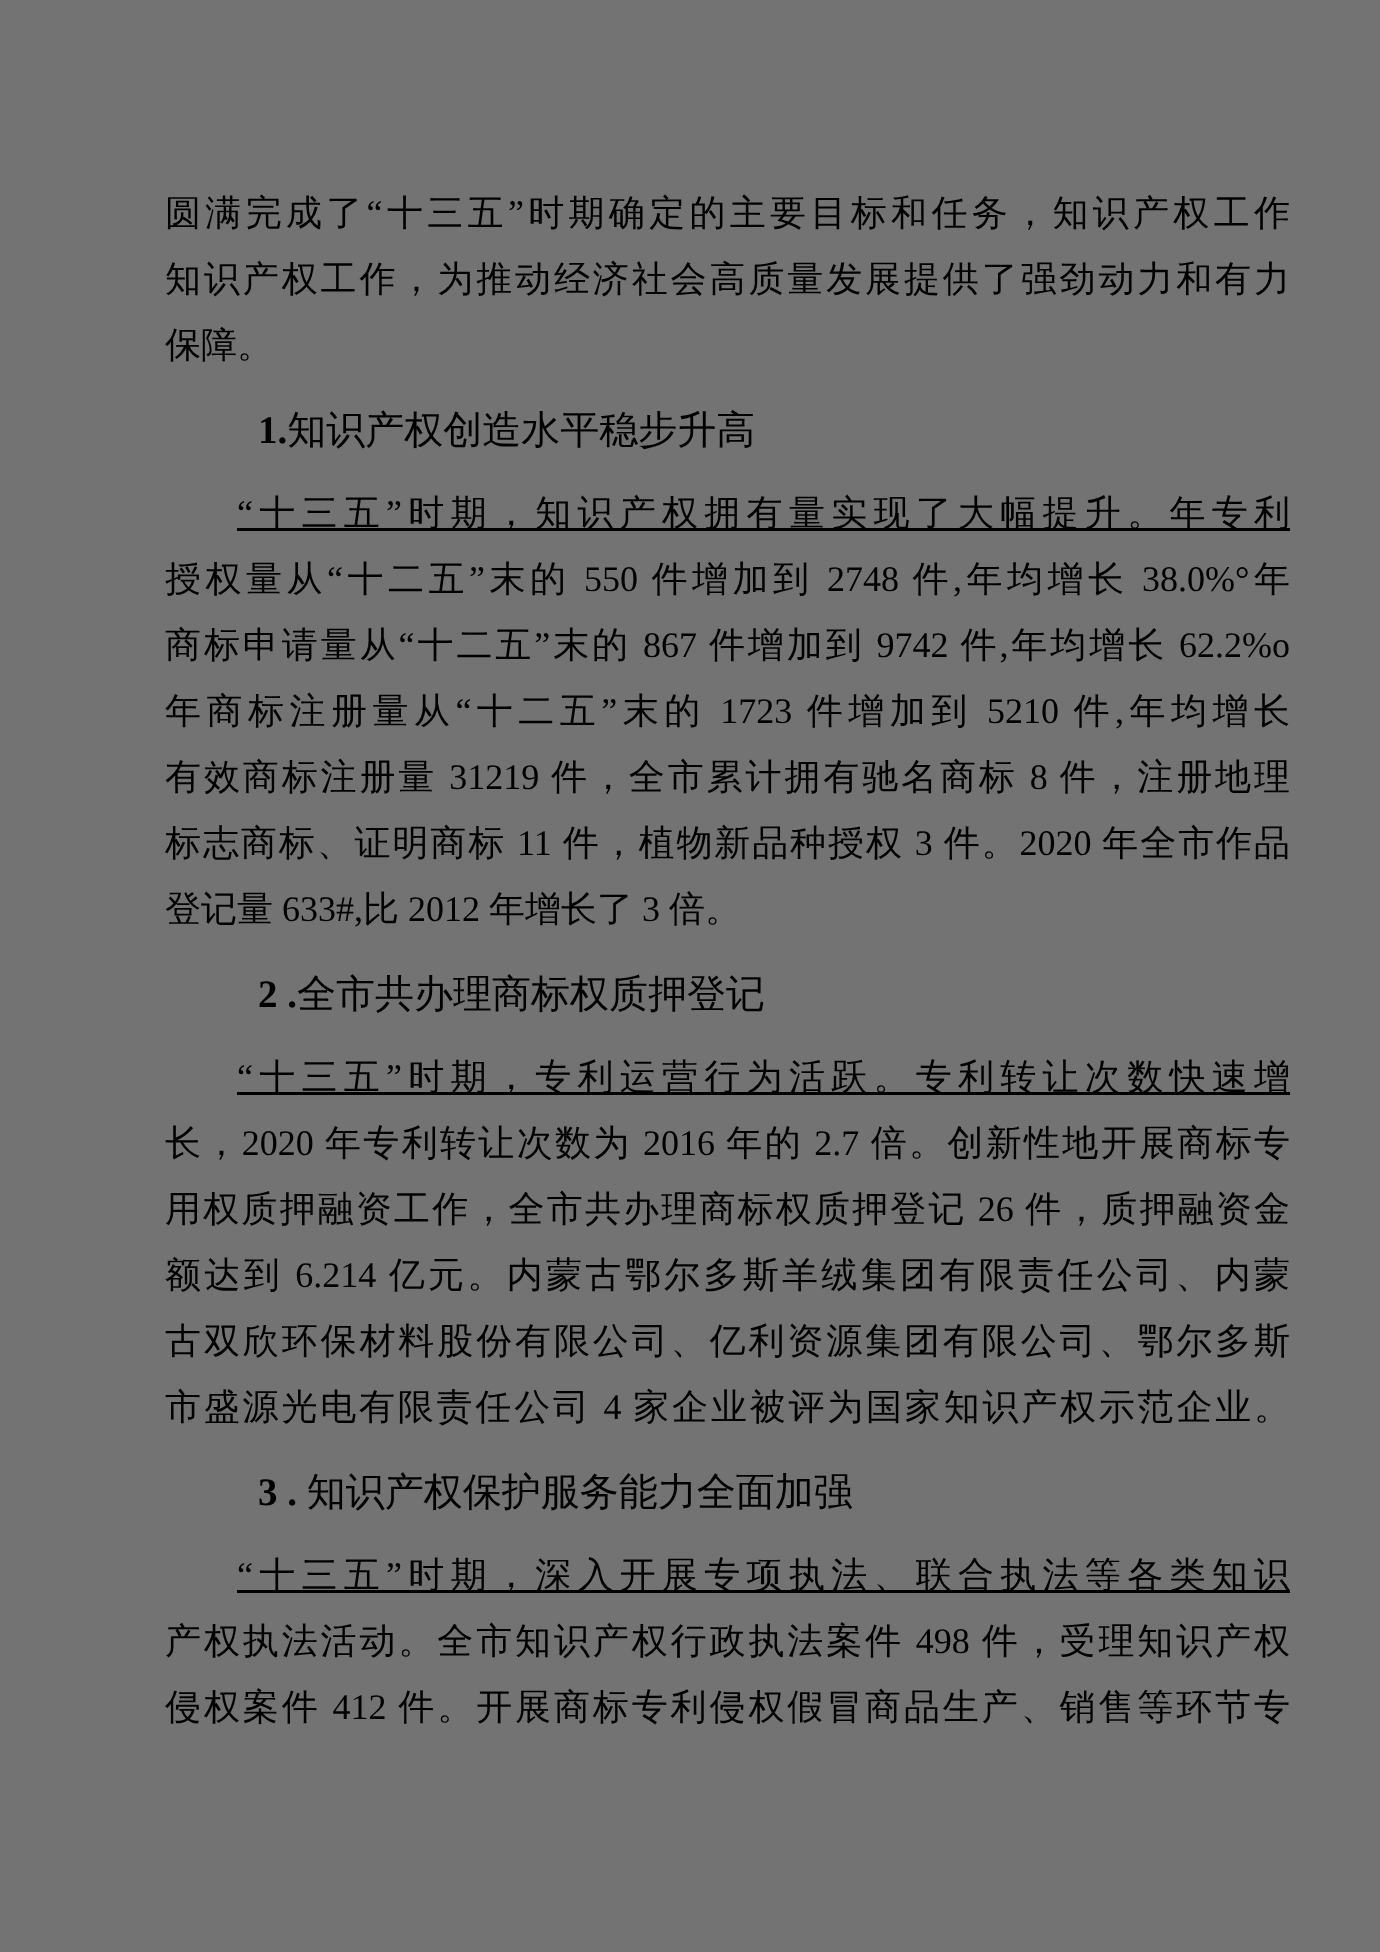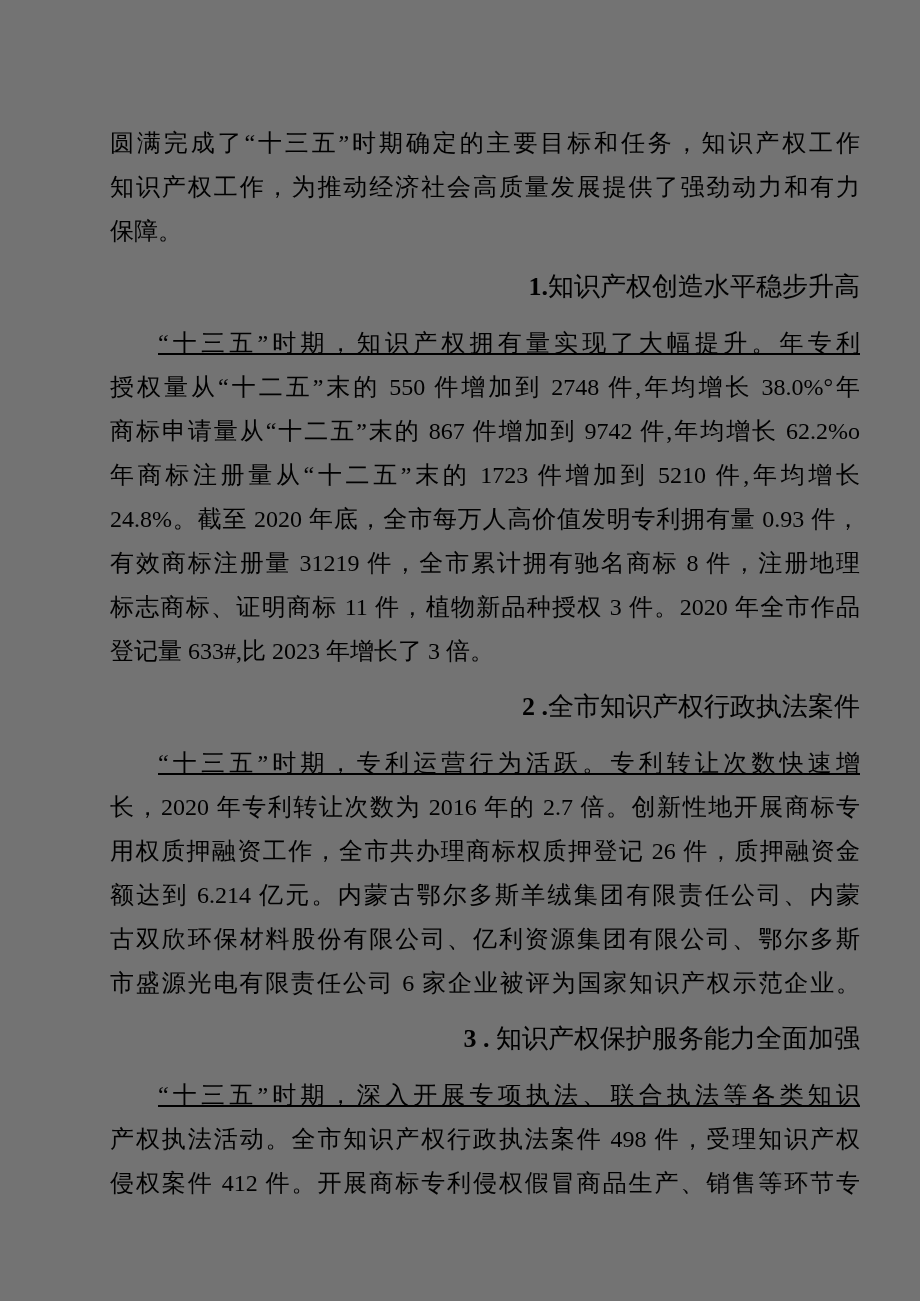--- a/index.html
+++ b/index.html
@@ -36,21 +36,21 @@
   .line.indent {
     text-indent: 48px;
     text-decoration: underline;
   }
   .heading {
     font-size: 26px;
     line-height: 44px;
     height: 44px;
     margin: 12px 0 12px 62px;
     overflow: hidden;
-    text-align: right;
+    text-align: left;
   }
   .heading .num {
     font-weight: bold;
   }
 </style>
 </head>
 <body>
 
 <div class="page">
   <div class="content">
@@ -61,35 +61,34 @@
       <div class="line">保障。</div>
     </div>
 
     <div class="heading"><span class="num">1.</span><span>知识产权创造水平稳步升高</span></div>
 
     <div class="para">
       <div class="line just indent">“十三五”时期，知识产权拥有量实现了大幅提升。年专利</div>
       <div class="line just">授权量从“十二五”末的 550 件增加到 2748 件,年均增长 38.0%°年</div>
       <div class="line just">商标申请量从“十二五”末的 867 件增加到 9742 件,年均增长 62.2%o</div>
       <div class="line just">年商标注册量从“十二五”末的 1723 件增加到 5210 件,年均增长</div>
-      <div class="line just">24.8%。截至 2020 年底，全市每万人高价值发明专利拥有量 0.93 件，</div>
       <div class="line just">有效商标注册量 31219 件，全市累计拥有驰名商标 8 件，注册地理</div>
       <div class="line just">标志商标、证明商标 11 件，植物新品种授权 3 件。2020 年全市作品</div>
-      <div class="line">登记量 633#,比 2023 年增长了 3 倍。</div>
+      <div class="line">登记量 633#,比 2012 年增长了 3 倍。</div>
     </div>
 
-    <div class="heading"><span class="num">2 .</span><span>全市知识产权行政执法案件</span></div>
+    <div class="heading"><span class="num">2 .</span><span>全市共办理商标权质押登记</span></div>
 
     <div class="para">
       <div class="line just indent">“十三五”时期，专利运营行为活跃。专利转让次数快速增</div>
       <div class="line just">长，2020 年专利转让次数为 2016 年的 2.7 倍。创新性地开展商标专</div>
       <div class="line just">用权质押融资工作，全市共办理商标权质押登记 26 件，质押融资金</div>
       <div class="line just">额达到 6.214 亿元。内蒙古鄂尔多斯羊绒集团有限责任公司、内蒙</div>
       <div class="line just">古双欣环保材料股份有限公司、亿利资源集团有限公司、鄂尔多斯</div>
-      <div class="line just">市盛源光电有限责任公司 6 家企业被评为国家知识产权示范企业。</div>
+      <div class="line just">市盛源光电有限责任公司 4 家企业被评为国家知识产权示范企业。</div>
     </div>
 
     <div class="heading"><span class="num">3 . </span><span>知识产权保护服务能力全面加强</span></div>
 
     <div class="para">
       <div class="line just indent">“十三五”时期，深入开展专项执法、联合执法等各类知识</div>
       <div class="line just">产权执法活动。全市知识产权行政执法案件 498 件，受理知识产权</div>
       <div class="line just">侵权案件 412 件。开展商标专利侵权假冒商品生产、销售等环节专</div>
     </div>
 

